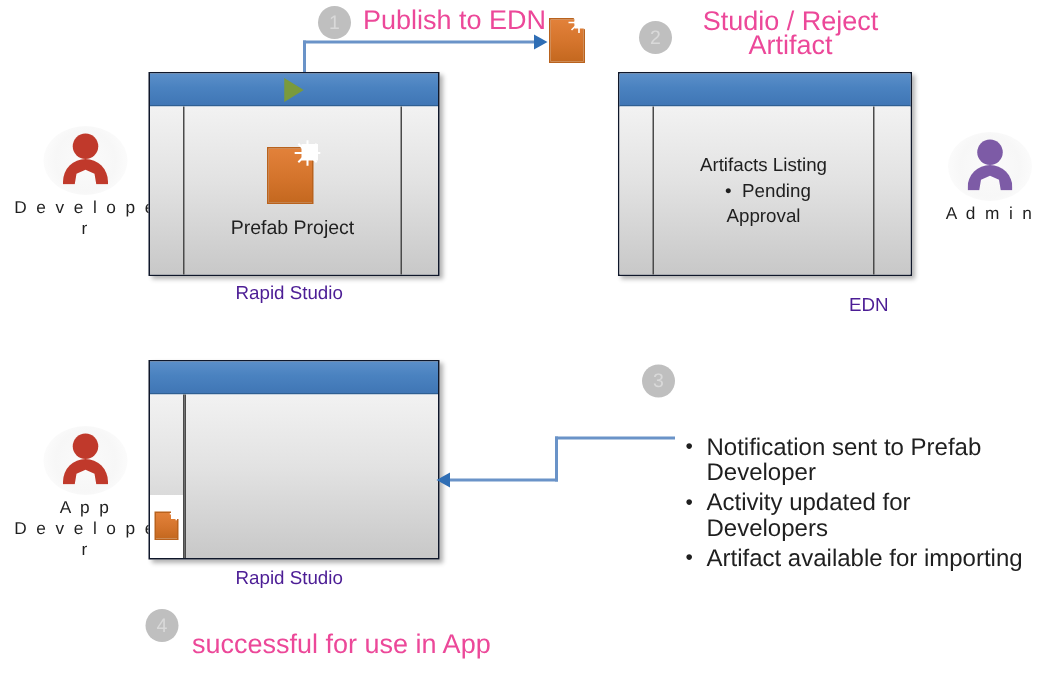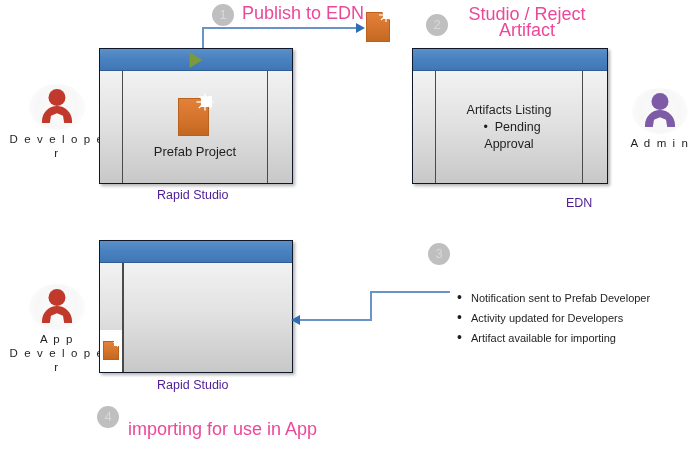--- a/index.html
+++ b/index.html
@@ -166,21 +166,21 @@
     position: absolute;
     font-size: 18px;
     line-height: 16px;
     color: #ec4899;
   }
   .callout.center { text-align: center; }
 
   
   .bullets {
     position: absolute;
-    font-size: 11px;
+    font-size: 16px;
     line-height: 17px;
     color: #1f1f1f;
     list-style: none;
     margin: 0;
     padding: 0;
   }
   .bullets li {
     position: relative;
     padding-left: 16px;
     margin-bottom: 3px;
@@ -398,16 +398,16 @@
 
   <ul class="bullets" style="left:455px; top:290px; width:235px;">
     <li>Notification sent to Prefab Developer</li>
     <li>Activity updated for Developers</li>
     <li>Artifact available for importing</li>
   </ul>
 
   <div class="step-bubble" style="left:97px; top:406px;">4</div>
   <div class="callout" style="left:128px; top:405px; width:230px;">
     <br>
-    <span>importing for use in App</span>
+    <span>successful for use in App</span>
   </div>
 
 </div>
 
 </body></html>

